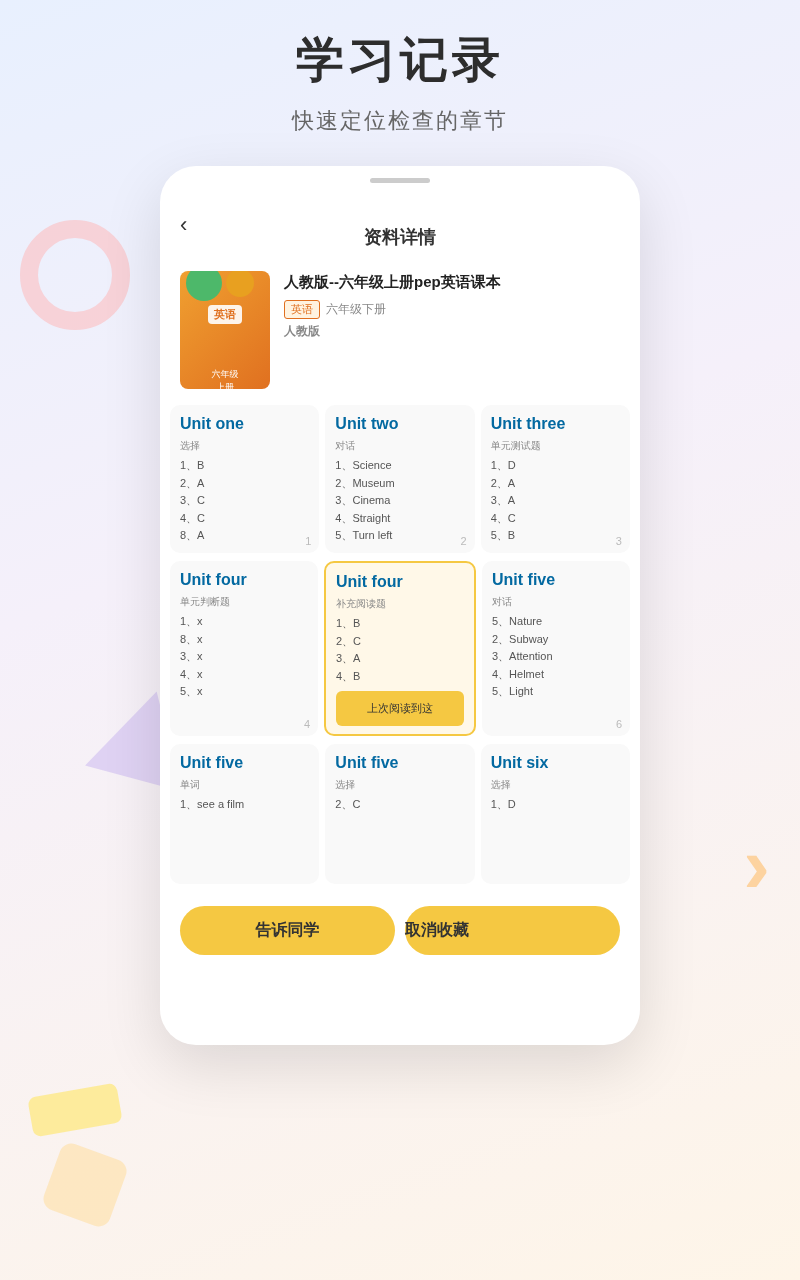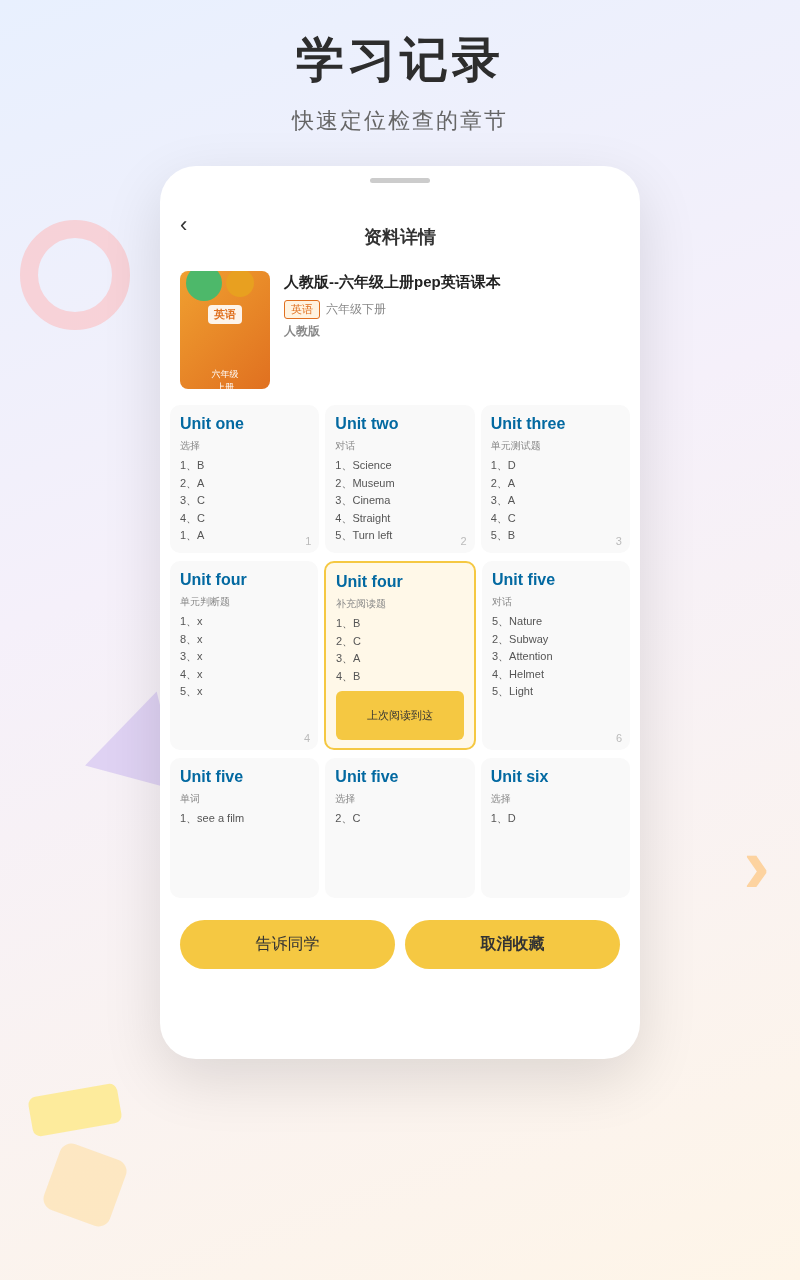--- a/index.html
+++ b/index.html
@@ -265,58 +265,58 @@
       right: 8px;
       font-size: 11px;
       color: #bbb;
     }
     .last-read-btn {
       display: block;
       background: #f5c842;
       color: #333;
       font-size: 11px;
       text-align: center;
-      padding: 17px 4px;
+      padding: 10px 4px;
       border-radius: 6px;
       margin-top: 6px;
       font-weight: 500;
     }
 
     
     .bottom-buttons {
       display: flex;
       gap: 10px;
       padding: 14px 20px 10px;
       background: #fff;
       position: sticky;
       bottom: 0;
     }
     .btn-tell {
       flex: 1;
       background: #f5c842;
       color: #333;
       font-size: 16px;
-      font-weight: 400;
+      font-weight: 700;
       border: none;
       border-radius: 26px;
       padding: 14px 0;
       cursor: pointer;
       text-align: center;
     }
     .btn-uncollect {
       flex: 1;
       background: #f5c842;
       color: #333;
       font-size: 16px;
       font-weight: 600;
       border: none;
       border-radius: 26px;
       padding: 14px 0;
       cursor: pointer;
-      text-align: center;
+      text-align: left;
     }
   </style>
 </head>
 <body>
 
 <div class="bg-circle bg-circle-1"></div>
 <div class="bg-triangle"></div>
 <div class="bg-chevron">›</div>
 <div class="bg-circle bg-circle-2"></div>
 <div class="bg-yellow-shape"></div>
@@ -361,21 +361,21 @@
   <div class="units-container">
 
     <div class="units-row">
       <div class="unit-card">
         <div class="unit-title">Unit one</div>
         <div class="unit-subtitle">选择</div>
         <div class="unit-item">1、B</div>
         <div class="unit-item">2、A</div>
         <div class="unit-item">3、C</div>
         <div class="unit-item">4、C</div>
-        <div class="unit-item">1、A</div>
+        <div class="unit-item">8、A</div>
         <span class="unit-page">1</span>
       </div>
       <div class="unit-card">
         <div class="unit-title">Unit two</div>
         <div class="unit-subtitle">对话</div>
         <div class="unit-item">1、Science</div>
         <div class="unit-item">2、Museum</div>
         <div class="unit-item">3、Cinema</div>
         <div class="unit-item">4、Straight</div>
         <div class="unit-item">5、Turn left</div>

